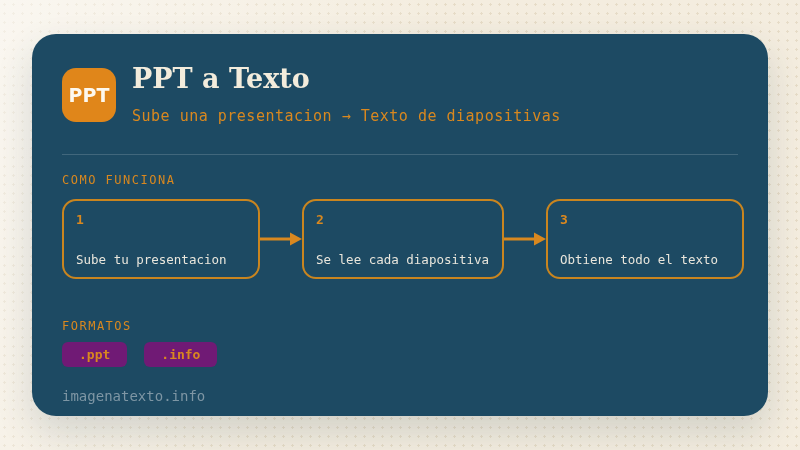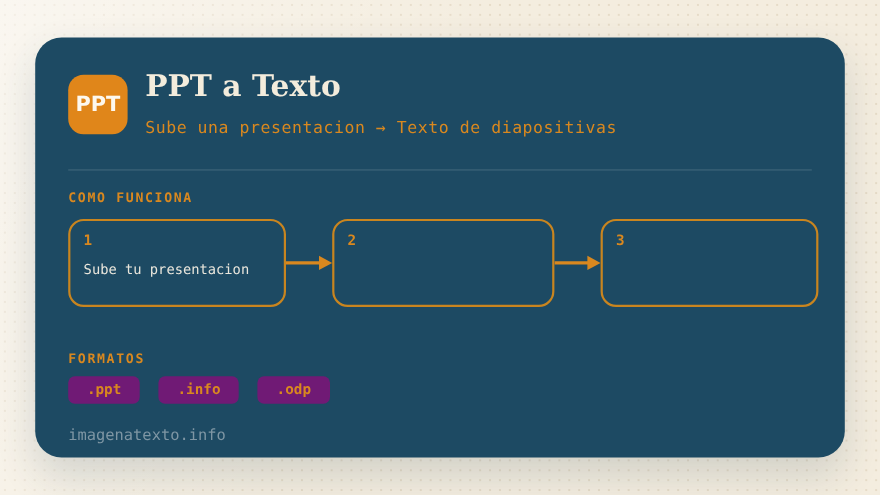--- a/index.html
+++ b/index.html
@@ -41,40 +41,40 @@
   .subtitle {
     margin-top: 14px;
     font-size: 15px;
     color: #d9881f;
     letter-spacing: 0.5px;
     white-space: nowrap;
   }
   .divider { margin-top: 32px; height: 1px; background: rgba(255,255,255,0.16); }
   .section-label {
     margin-top: 18px;
-    font-size: 12px; font-weight: bold;
+    font-size: 12px; font-weight: normal;
     color: #d9881f;
     letter-spacing: 1.5px;
   }
   .steps {
     margin-top: 12px;
     display: flex; align-items: center; justify-content: space-between;
   }
   .step-box {
     border: 2px solid #c9851f;
     border-radius: 14px;
     height: 80px;
     padding: 11px 12px;
     flex: 0 0 auto;
   }
   .step-box.w1 { width: 198px; }
   .step-box.w2 { width: 202px; }
   .step-num { font-size: 13px; font-weight: bold; color: #d9881f; }
   .step-text {
-    margin-top: 10px;
+    margin-top: 25px;
     font-size: 12.5px;
     color: #e9e6dc;
     white-space: nowrap;
   }
   .arrow { flex: 0 0 auto; display: flex; align-items: center; }
   .formats-label { margin-top: 40px; }
   .chips { margin-top: 9px; display: flex; gap: 17px; }
   .chip {
     background: #701a75;
     border-radius: 6px;
@@ -118,38 +118,39 @@
 
     <div class="arrow">
       <svg width="42" height="16" viewBox="0 0 42 16">
         <line x1="0" y1="8" x2="31" y2="8" stroke="#d9881f" stroke-width="3"></line>
         <polygon points="30,1.5 42,8 30,14.5" fill="#d9881f"></polygon>
       </svg>
     </div>
 
     <div class="step-box w2">
       <div class="step-num">2</div>
+      <div class="step-text">Se lee cada diapositiva</div>
     </div>
 
     <div class="arrow">
       <svg width="42" height="16" viewBox="0 0 42 16">
         <line x1="0" y1="8" x2="31" y2="8" stroke="#d9881f" stroke-width="3"></line>
         <polygon points="30,1.5 42,8 30,14.5" fill="#d9881f"></polygon>
       </svg>
     </div>
 
     <div class="step-box w1">
       <div class="step-num">3</div>
+      <div class="step-text">Obtiene todo el texto</div>
     </div>
 
   </div>
 
   <div class="section-label formats-label">FORMATOS</div>
 
   <div class="chips">
     <div class="chip">.ppt</div>
     <div class="chip">.info</div>
-    <div class="chip">.odp</div>
   </div>
 
   <div class="footer">imagenatexto.info</div>
 
 </div>
 
 </body></html>

